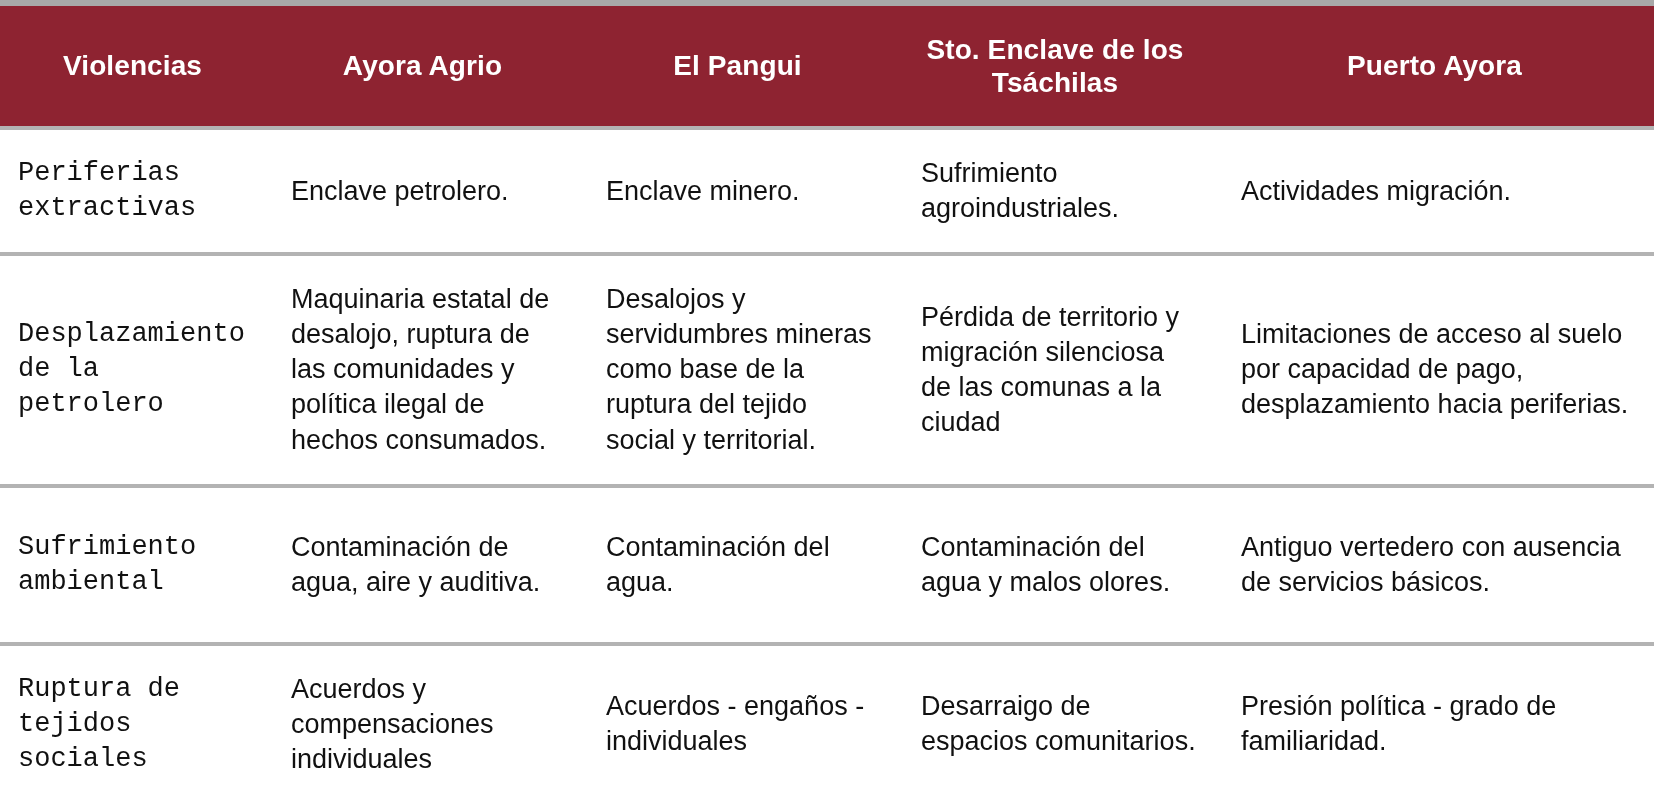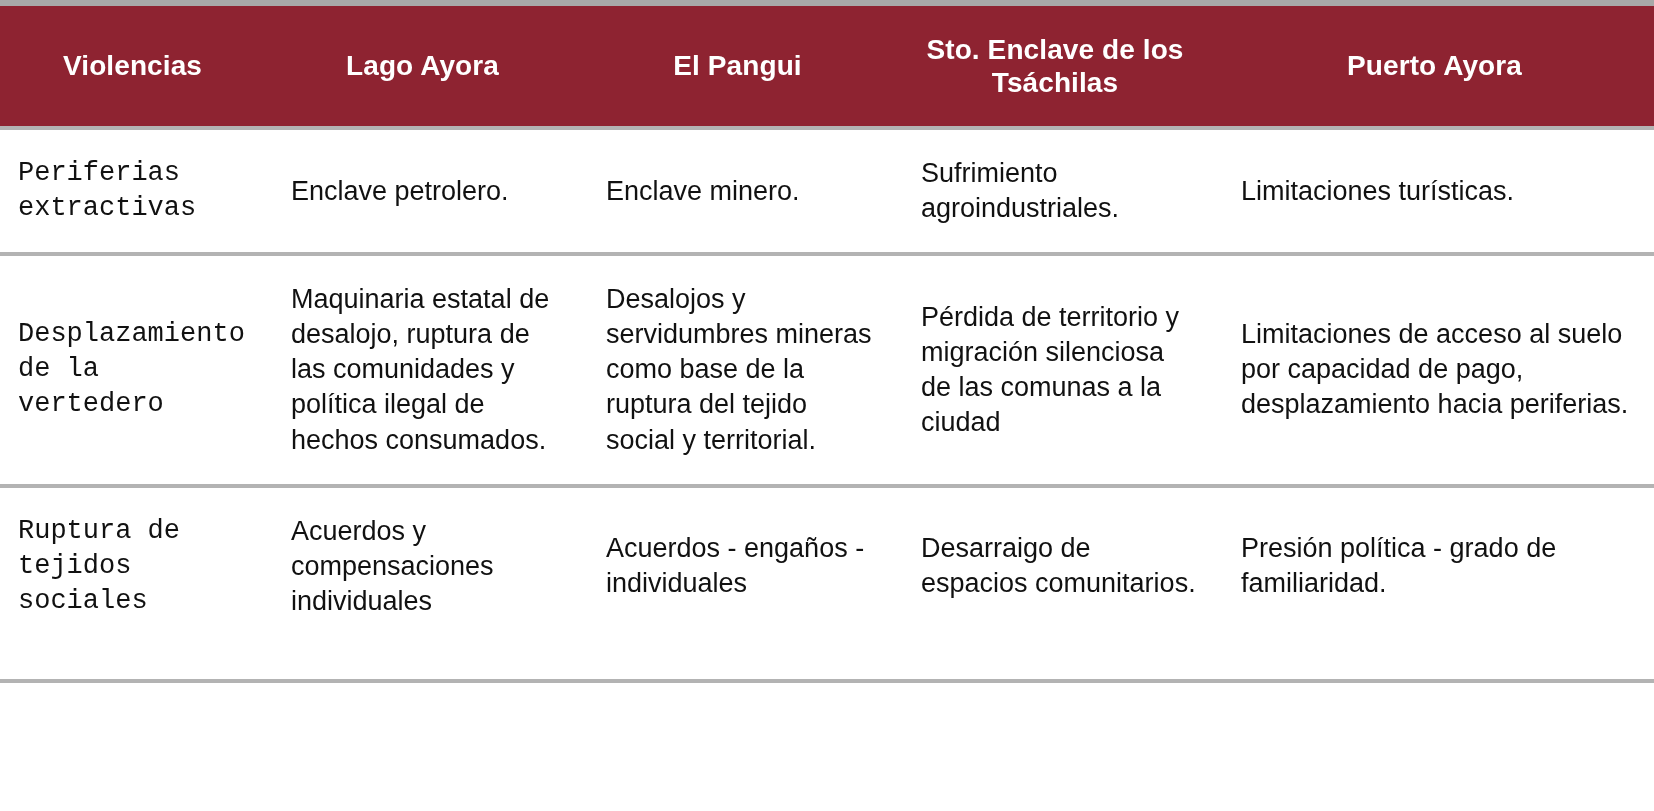--- a/index.html
+++ b/index.html
@@ -109,41 +109,48 @@
       <col class="c0">
         <col class="c1">
         <col class="c2">
         <col class="c3">
         <col class="c4">
     </colgroup>
 
     <thead>
       <tr class="header-row">
         <th>Violencias</th>
-        <th>Lago Ayora</th>
+        <th>Ayora Agrio</th>
         <th>El Pangui</th>
         <th>Sto. Enclave de los Tsáchilas</th>
         <th>Puerto Ayora</th>
       </tr>
     </thead>
 
     <tbody>
       <tr class="r0">
         <td class="col-violencia">Periferias extractivas</td>
         <td class="col-body">Enclave petrolero.</td>
         <td class="col-body">Enclave minero.</td>
         <td class="col-body">Sufrimiento agroindustriales.</td>
-        <td class="col-body">Limitaciones turísticas.</td>
+        <td class="col-body">Actividades migración.</td>
       </tr>
       <tr class="r1">
-        <td class="col-violencia">Desplazamiento de la vertedero</td>
+        <td class="col-violencia">Desplazamiento de la petrolero</td>
         <td class="col-body">Maquinaria estatal de desalojo, ruptura de las comunidades y política ilegal de hechos consumados.</td>
         <td class="col-body">Desalojos y servidumbres mineras como base de la ruptura del tejido social y territorial.</td>
         <td class="col-body">Pérdida de territorio y migración silenciosa de las comunas a la ciudad</td>
         <td class="col-body">Limitaciones de acceso al suelo por capacidad de pago, desplazamiento hacia periferias.</td>
+      </tr>
+      <tr class="r2">
+        <td class="col-violencia">Sufrimiento ambiental</td>
+        <td class="col-body">Contaminación de agua, aire y auditiva.</td>
+        <td class="col-body">Contaminación del agua.</td>
+        <td class="col-body">Contaminación del agua y malos olores.</td>
+        <td class="col-body">Antiguo vertedero con ausencia de servicios básicos.</td>
       </tr>
       <tr class="r3">
         <td class="col-violencia">Ruptura de tejidos sociales</td>
         <td class="col-body">Acuerdos y compensaciones individuales</td>
         <td class="col-body">Acuerdos - engaños - individuales</td>
         <td class="col-body">Desarraigo de espacios comunitarios.</td>
         <td class="col-body">Presión política - grado de familiaridad.</td>
       </tr>
     </tbody>
   </table>

